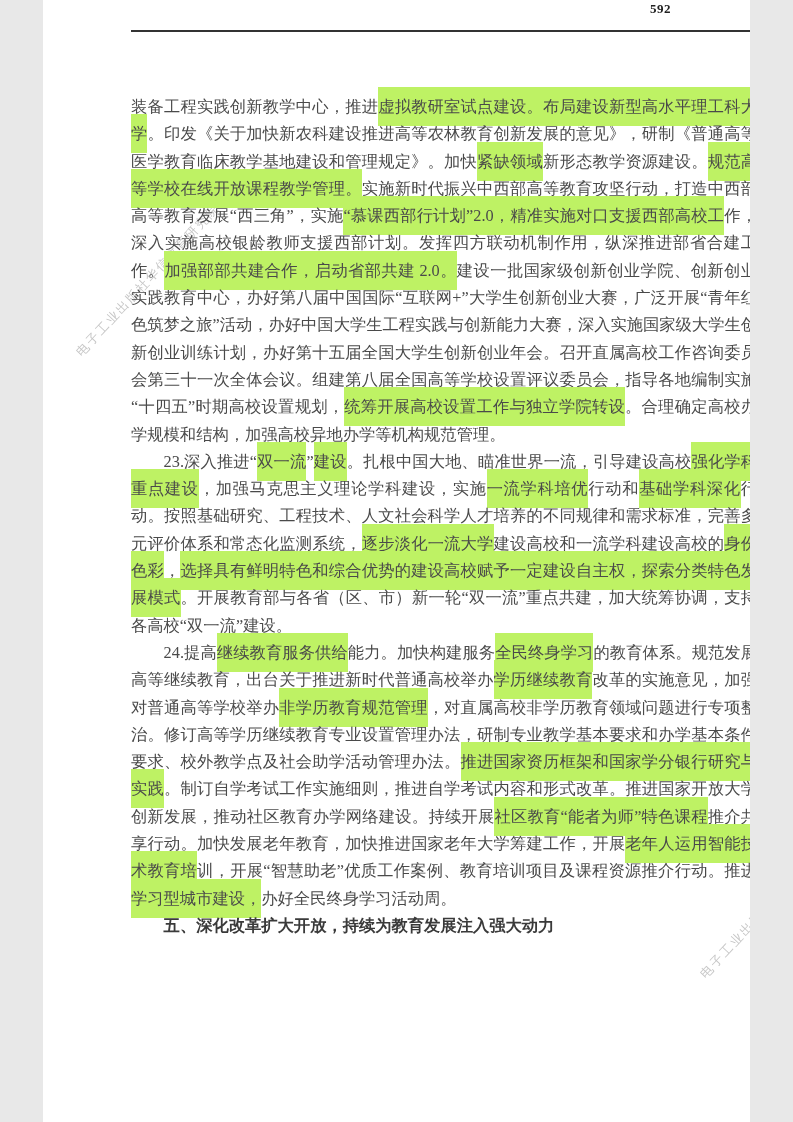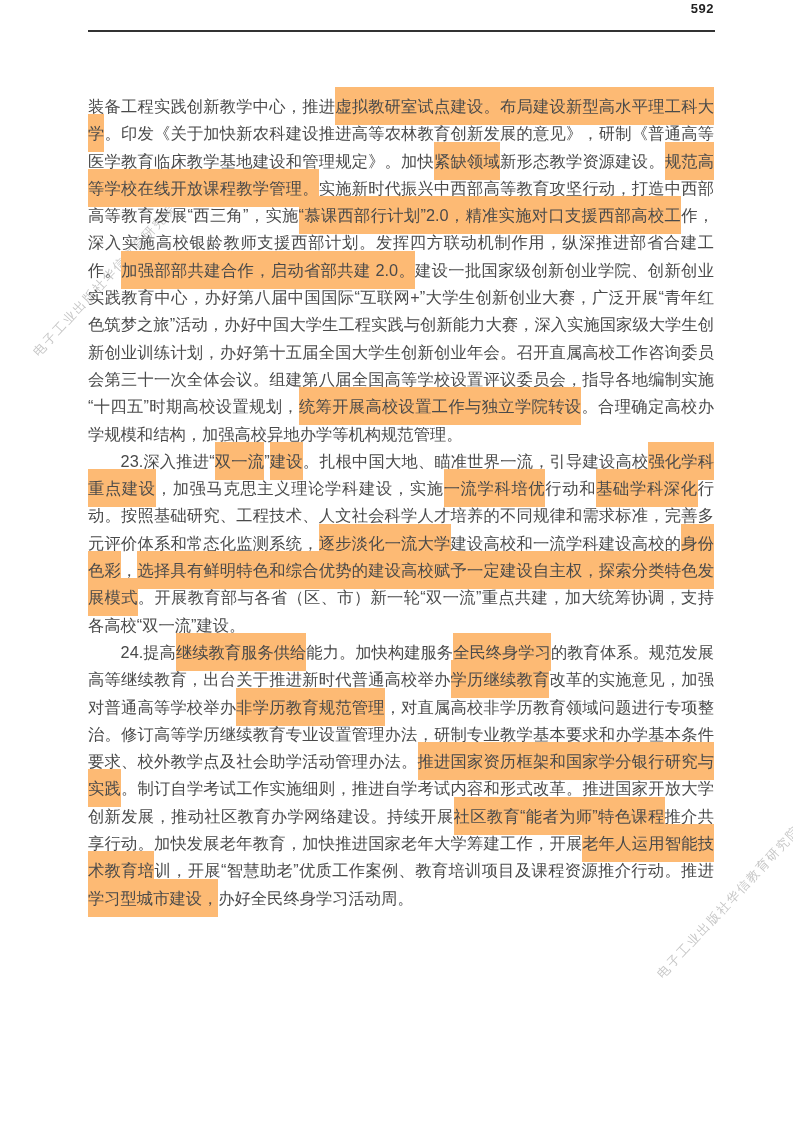--- a/index.html
+++ b/index.html
@@ -1,22 +1,22 @@
 <!DOCTYPE html>
 <html lang="zh"><head>
 <meta charset="utf-8">
 <style>
   html, body { margin: 0; padding: 0; background: #e8e8e8; }
   .page {
     position: relative;
-    width: 793px;
+    width: 707px;
     height: 1122px;
     background: #ffffff;
     overflow: hidden;
-    font-family: Liberation Sans, sans-serif;
+    font-family: Liberation Serif, serif;
     margin: 0 auto;
   }
   .pagenum {
     position: absolute;
     top: 1px;
     right: 79px;
     font-size: 13px;
     font-weight: 700;
     color: #222222;
     letter-spacing: 0.5px;
@@ -40,21 +40,21 @@
     z-index: 2;
   }
   .doc-body p {
     margin: 0;
     text-align: justify;
     text-justify: inter-ideograph;
   }
   .doc-body p.indent { text-indent: 2em; }
   .doc-body p.bold { font-weight: 700; color: #3a3a3a; }
   .hl {
-    background: #fdba74;
+    background: #bef264;
     padding: 10px 0;
   }
   .wm {
     position: absolute;
     z-index: 1;
     pointer-events: none;
   }
   .wm-text {
     display: inline-block;
     white-space: nowrap;
@@ -81,15 +81,16 @@
   </div>
 
   <div class="wm wm2">
     <span class="wm-text">电子工业出版社华信教育研究院</span>
   </div>
 
   <div class="doc-body" id="doc-body">
       <p class=""><span>装备工程实践创新教学中心，推进</span><span class="hl">虚拟教研室试点建设。</span><span class="hl">布局建设新型高水平理工科大学</span><span>。印发《关于加快新农科建设推进高等农林教育创新发展的意见》，研制《普通高等医学教育临床教学基地建设和管理规定》。加快</span><span class="hl">紧缺领域</span><span>新形态教学资源建设。</span><span class="hl">规范高等学校在线开放课程教学管理。</span><span>实施新时代振兴中西部高等教育攻坚行动，打造中西部高等教育发展“西三角”，实施</span><span class="hl">“慕课西部行计划”2.0，精准实施对口支援西部高校工</span><span>作，深入实施高校银龄教师支援西部计划。发挥四方联动机制作用，纵深推进部省合建工作。</span><span class="hl">加强部部共建合作，启动省部共建 2.0。</span><span>建设一批国家级创新创业学院、创新创业实践教育中心，办好第八届中国国际“互联网+”大学生创新创业大赛，广泛开展“青年红色筑梦之旅”活动，办好中国大学生工程实践与创新能力大赛，深入实施国家级大学生创新创业训练计划，办好第十五届全国大学生创新创业年会。召开直属高校工作咨询委员会第三十一次全体会议。组建第八届全国高等学校设置评议委员会，指导各地编制实施“十四五”时期高校设置规划，</span><span class="hl">统筹开展高校设置工作与独立学院转设</span><span>。合理确定高校办学规模和结构，加强高校异地办学等机构规范管理。</span></p>
       <p class="indent"><span>23.深入推进“</span><span class="hl">双一流</span><span>”</span><span class="hl">建设</span><span>。扎根中国大地、瞄准世界一流，引导建设高校</span><span class="hl">强化学科重点建设</span><span>，加强马克思主义理论学科建设，实施</span><span class="hl">一流学科培优</span><span>行动和</span><span class="hl">基础学科深化</span><span>行动。按照基础研究、工程技术、人文社会科学人才培养的不同规律和需求标准，完善多元评价体系和常态化监测系统，</span><span class="hl">逐步淡化一流大学</span><span>建设高校和一流学科建设高校的</span><span class="hl">身份色彩</span><span>，</span><span class="hl">选择具有鲜明特色和综合优势的建设高校赋予一定建设自主权，探索分类特色发展模式</span><span>。开展教育部与各省（区、市）新一轮“双一流”重点共建，加大统筹协调，支持各高校“双一流”建设。</span></p>
       <p class="indent"><span>24.提高</span><span class="hl">继续教育服务供给</span><span>能力。加快构建服务</span><span class="hl">全民终身学习</span><span>的教育体系。规范发展高等继续教育，出台关于推进新时代普通高校举办</span><span class="hl">学历继续教育</span><span>改革的实施意见，加强对普通高等学校举办</span><span class="hl">非学历教育规范管理</span><span>，对直属高校非学历教育领域问题进行专项整治。修订高等学历继续教育专业设置管理办法，研制专业教学基本要求和办学基本条件要求、校外教学点及社会助学活动管理办法。</span><span class="hl">推进国家资历框架和国家学分银行研究与实践</span><span>。制订自学考试工作实施细则，推进自学考试内容和形式改革。推进国家开放大学创新发展，推动社区教育办学网络建设。持续开展</span><span class="hl">社区教育“能者为师”特色课程</span><span>推介共享行动。加快发展老年教育，加快推进国家老年大学筹建工作，开展</span><span class="hl">老年人运用智能技术教育培</span><span>训，开展“智慧助老”优质工作案例、教育培训项目及课程资源推介行动。推进</span><span class="hl">学习型城市建设，</span><span>办好全民终身学习活动周。</span></p>
+      <p class="indent bold"><span>五、深化改革扩大开放，持续为教育发展注入强大动力</span></p>
     </div>
 
 </div>
 
 </body></html>

